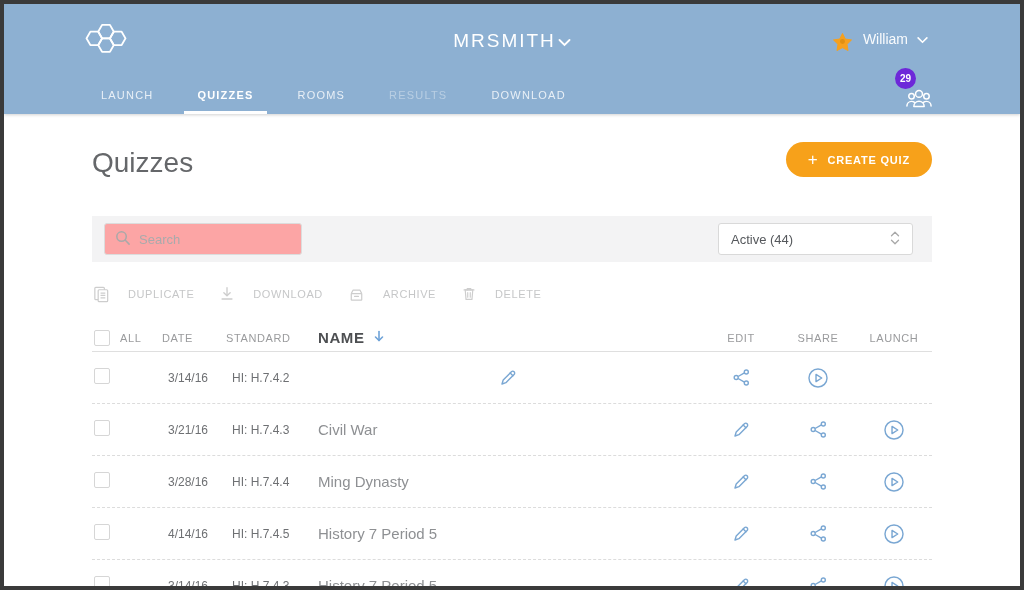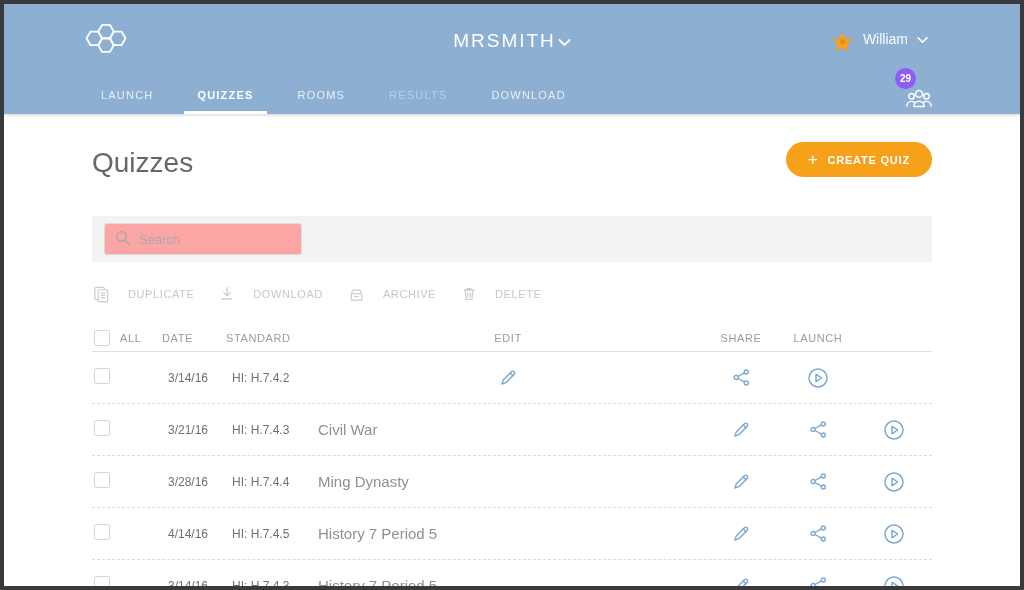--- a/index.html
+++ b/index.html
@@ -39,21 +39,21 @@
     font-size:11px; letter-spacing:1.2px;
     color:rgba(255,255,255,0.8); cursor:pointer;
     border-bottom:3px solid transparent;
   }
   .nav-tab.active { color:#fff; font-weight:bold; border-bottom-color:#fff; }
   .nav-tab.dimmed { color:rgba(255,255,255,0.38); }
   .presence { position:absolute; right:86px; bottom:4px; width:34px; height:34px; }
   .presence .badge {
     position:absolute; top:-8px; left:-5px;
     min-width:21px; height:21px; border-radius:50%;
-    background:#8b5cf6; color:#fff; font-size:10px; font-weight:bold;
+    background:#6d28d9; color:#fff; font-size:10px; font-weight:bold;
     display:flex; align-items:center; justify-content:center;
   }
   .presence svg { position:absolute; bottom:0; right:0; }
 
   
   .main { width:840px; margin:0 auto; position:relative; padding-top:32px; }
   .page-title { font-size:28px; font-weight:400; color:#65676a; line-height:34px; }
   .btn-create {
     position:absolute; right:0; top:28px;
     height:35px; padding:0 22px; border:none; border-radius:18px;
@@ -192,20 +192,29 @@
     <div class="filter-band">
       <div class="search-box">
         <span>
           <svg width="17" height="17" viewBox="0 0 18 18" fill="none" stroke="#a9a9a9" stroke-width="1.6" stroke-linecap="round">
               <circle cx="8" cy="8" r="5"></circle>
               <line x1="12" y1="12" x2="16" y2="16"></line>
             </svg>
         </span>
         <input type="text" placeholder="Search" style="">
       </div>
+      <div class="select-box">
+        <span>Active (44)</span>
+        <span>
+          <svg width="14" height="16" viewBox="0 0 16 16" fill="none" stroke="#a8a8a8" stroke-width="1.5" stroke-linecap="round" stroke-linejoin="round">
+              <path d="M4 5.5L8 1.5l4 4"></path>
+              <path d="M4 10.5l4 4 4-4"></path>
+            </svg>
+        </span>
+      </div>
     </div>
 
     <div class="actions-row">
       <button class="action">
         <svg width="19" height="19" viewBox="0 0 20 20" fill="none" stroke="#cdcdcd" stroke-width="1.3" stroke-linejoin="round">
           <rect x="3" y="2.5" width="10" height="13" rx="1"></rect>
           <rect x="6.5" y="5" width="10" height="12.5" rx="1" fill="#fff"></rect>
           <path d="M9 8.5h5M9 11h5M9 13.5h5"></path>
         </svg>
         <span>DUPLICATE</span>
@@ -238,20 +247,29 @@
     </div>
 
     <div class="table">
       <div class="tr thead">
         <div class="c-check">
           <span class="checkbox"></span>
           <span>ALL</span>
         </div>
         <div>DATE</div>
         <div>STANDARD</div>
+        <div class="c-name">
+          <span>NAME</span>
+          <span>
+            <svg width="12" height="13" viewBox="0 0 12 12" fill="none" stroke="#6fa3d8" stroke-width="1.6" stroke-linecap="round" stroke-linejoin="round">
+                <path d="M6 1v9"></path>
+                <path d="M2.5 6.5L6 10l3.5-3.5"></path>
+              </svg>
+          </span>
+        </div>
         <div class="c-center">EDIT</div>
         <div class="c-center">SHARE</div>
         <div class="c-center">LAUNCH</div>
       </div>
       <div>
           <div class="tr row">
     <div><span class="checkbox"></span></div>
     <div class="c-date">3/14/16</div>
     <div class="c-standard">HI: H.7.4.2</div>
     <div class="c-center">

